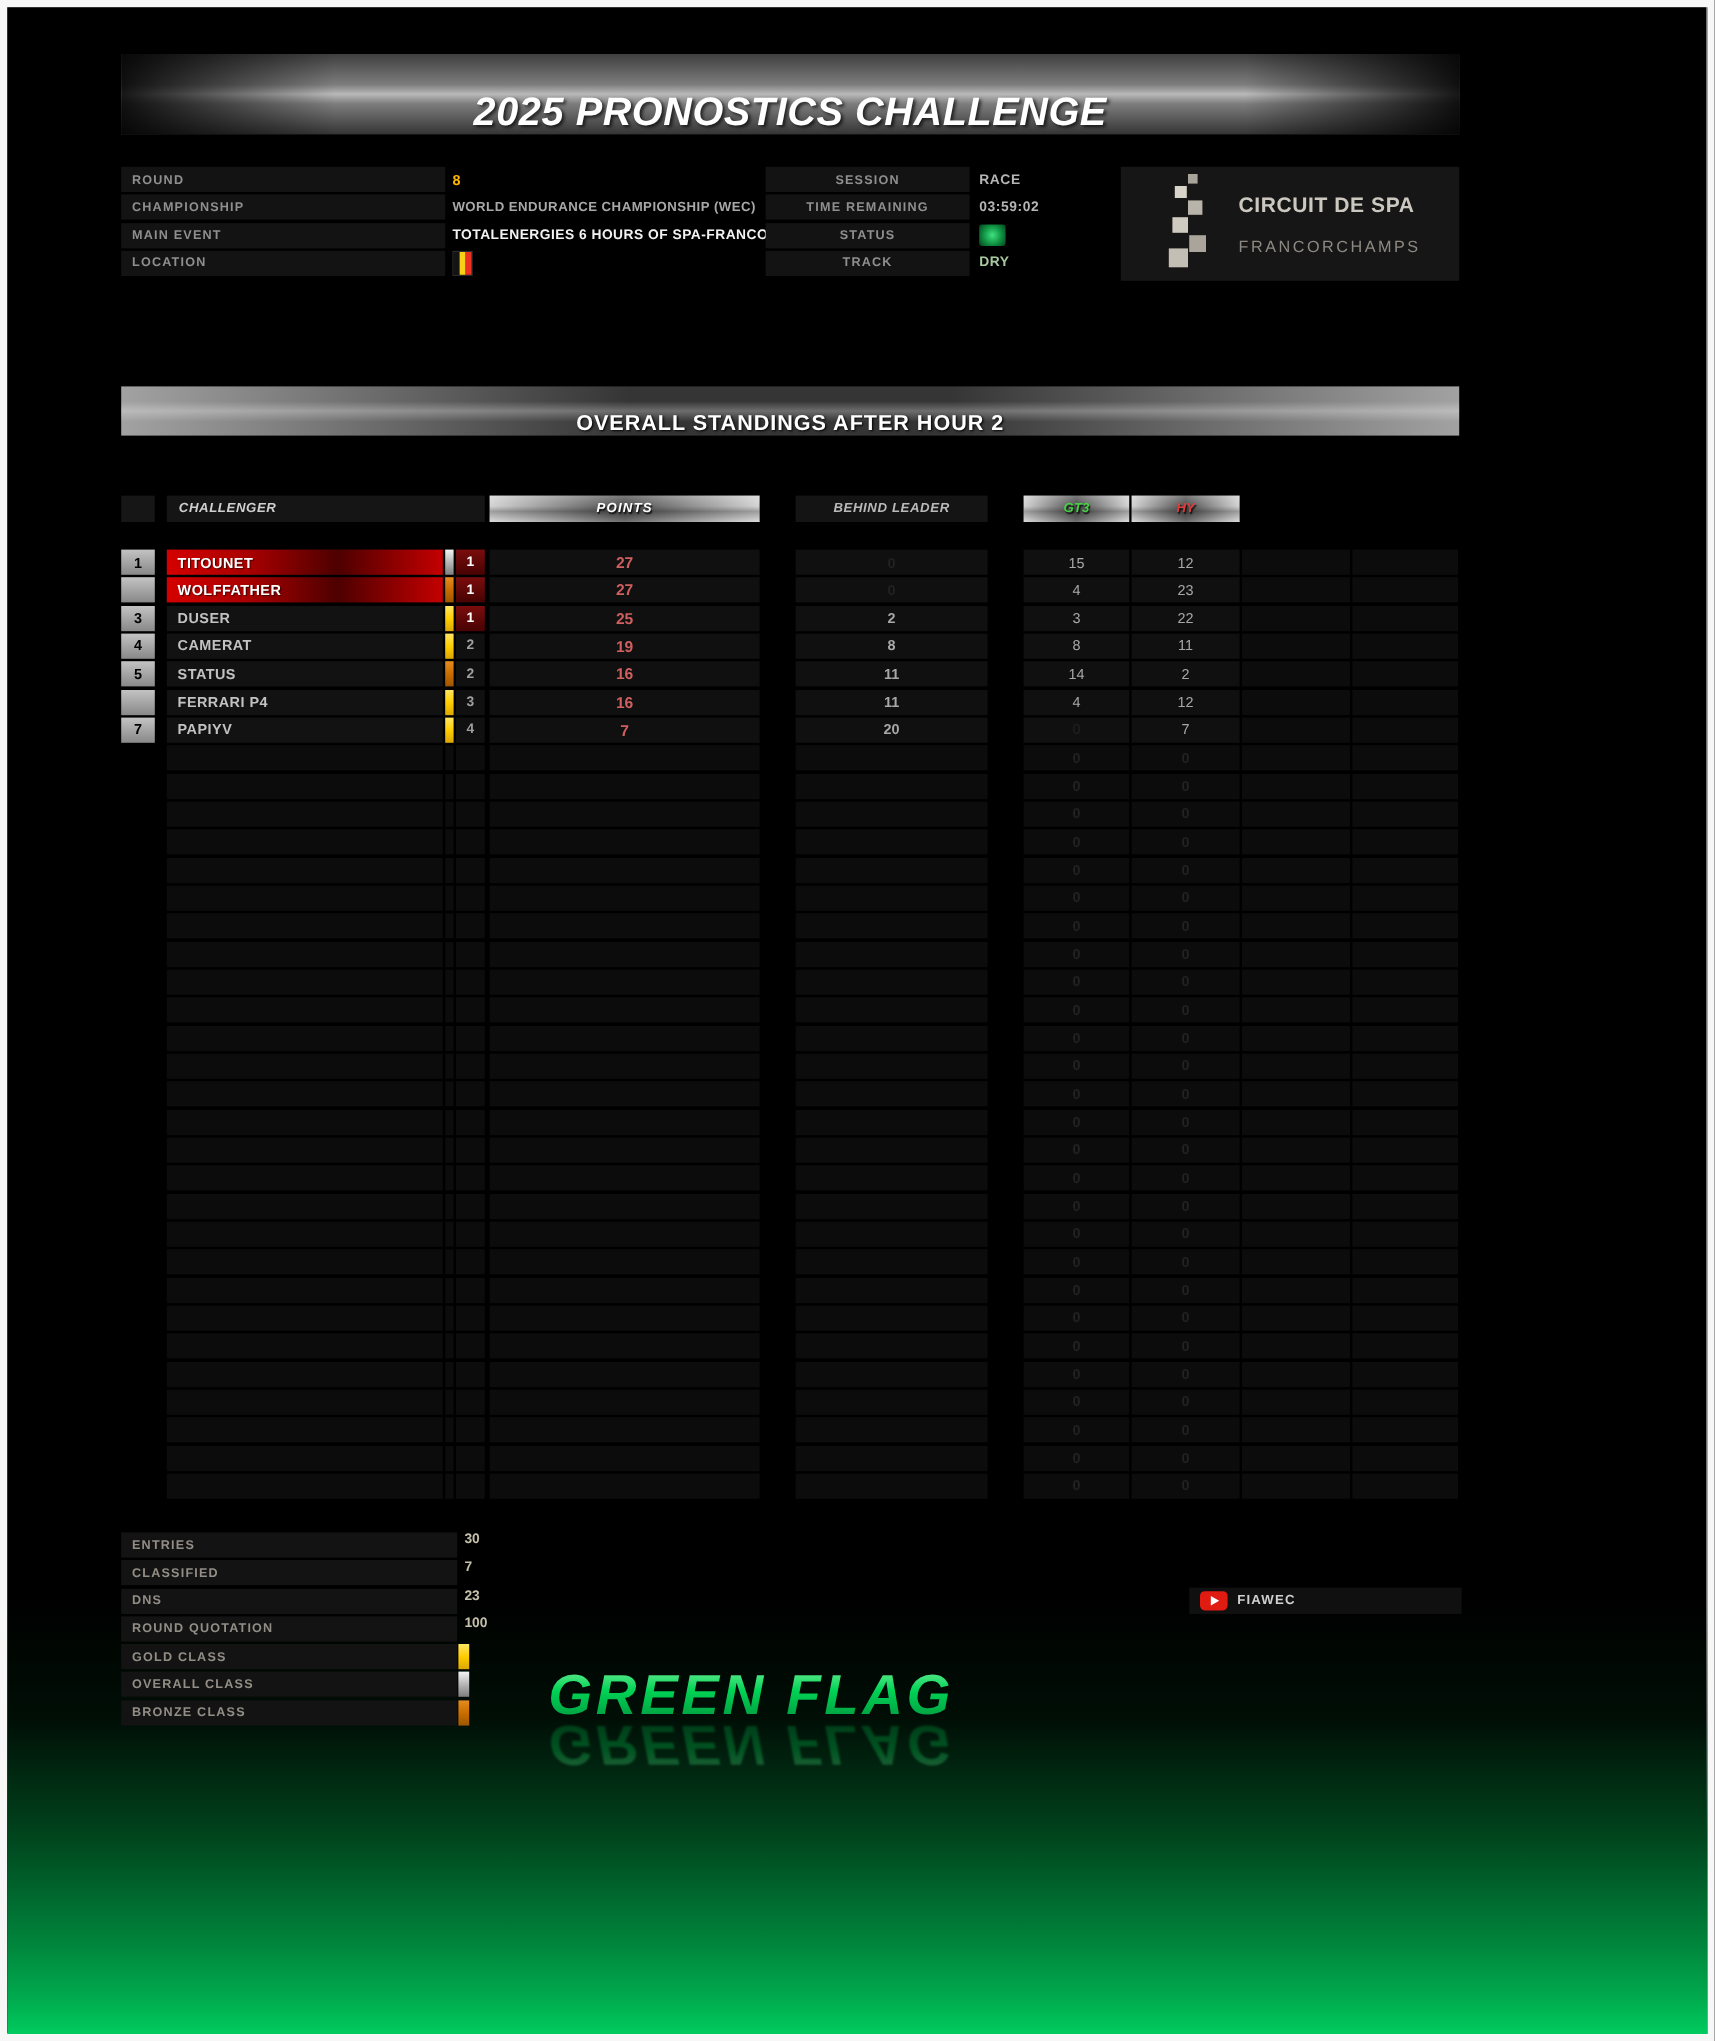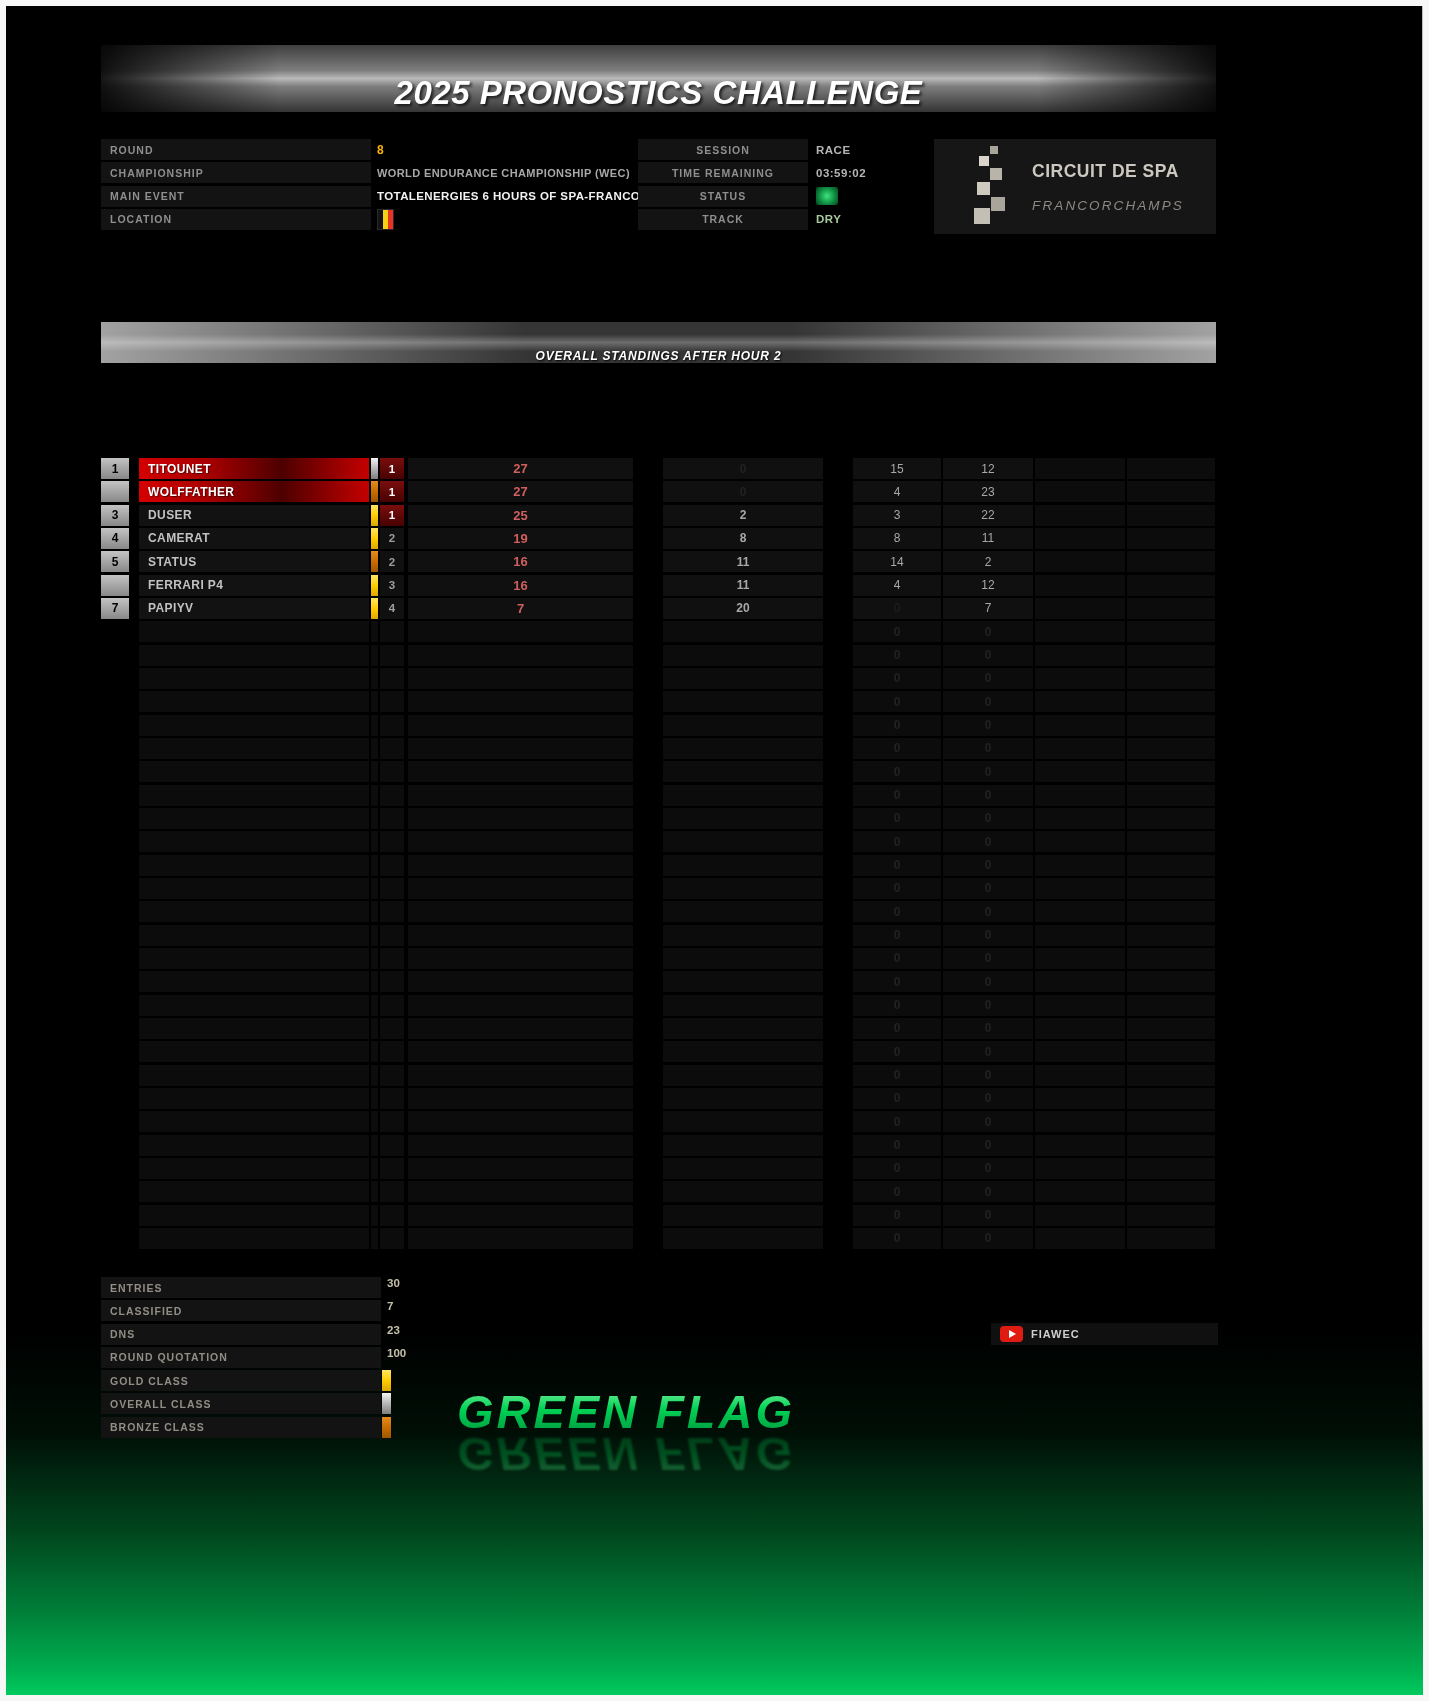--- a/index.html
+++ b/index.html
@@ -38,21 +38,21 @@
     font-size:33px; font-weight:bold; font-style:italic; color:#fff;
     letter-spacing:.5px; text-shadow: 2px 2px 3px rgba(0,0,0,.7);
   }
   .banner2 {
     top:316px; height:41px;
     background:
       linear-gradient(180deg, rgba(255,255,255,0) 30%, rgba(255,255,255,.28) 50%, rgba(255,255,255,0) 72%),
       linear-gradient(90deg, #a2a2a2, #353535 38%, #353535 62%, #a2a2a2);
   }
   .banner2 .txt {
-    font-size:12px; font-weight:bold; font-style:italic; color:#fff;
+    font-size:18px; font-weight:bold; color:#fff;
     letter-spacing:.8px; text-shadow:1px 1px 2px #000;
   }
 
   
   .inforow { display:flex; align-items:center; height:21px; margin-bottom:2.3px; }
   .ilabel {
     background:#131313; color:#8f8f8f; font-size:10.5px; font-weight:bold;
     letter-spacing:1px; height:21px; display:flex; align-items:center;
   }
   .event-info { position:absolute; left:95px; top:133px; }
@@ -76,21 +76,21 @@
     width:22px; height:18px; border-radius:2px;
     background: radial-gradient(circle at 50% 50%, #3fe27f 0%, #0e8f41 55%, #063f1c 100%);
   }
 
   
   .logo-panel {
     position:absolute; left:928px; top:133px; width:282px; height:95px;
     background:#161616; display:flex; align-items:center; justify-content:center; gap:14px;
   }
   .logo-text .l1 { color:#ccc8c0; font-size:17.5px; font-weight:bold; letter-spacing:.5px; }
-  .logo-text .l2 { color:#8d8983; font-size:13.5px; letter-spacing:2.1px; margin-top:16px;font-style:italic; }
+  .logo-text .l2 { color:#8d8983; font-size:13.5px; letter-spacing:2.1px; margin-top:16px; }
 
   
   .trow { display:flex; height:21px; margin-bottom:2.33px; }
   .c-pos   { width:28px;  }
   .c-name  { width:230px; margin-left:10px; }
   .c-bar   { width:7px;   margin-left:2px; }
   .c-tpos  { width:24px;  margin-left:2px; }
   .c-points{ width:225px; margin-left:4px; }
   .c-behind{ width:160px; margin-left:30px; }
   .c-gt3   { width:88px;  margin-left:30px; }
@@ -243,20 +243,28 @@
     <div class="logo-text">
       <div class="l1">CIRCUIT DE SPA</div>
       <div class="l2">FRANCORCHAMPS</div>
     </div>
   </div>
 
   <div class="banner banner2">
     <span class="txt">OVERALL STANDINGS AFTER HOUR 2</span>
   </div>
 
+  <div class="thead trow">
+    <div class="hc h-pos"></div>
+    <div class="hc h-name">CHALLENGER</div>
+    <div class="hc h-points metal">POINTS</div>
+    <div class="hc h-behind">BEHIND LEADER</div>
+    <div class="hc h-gt3 metal">GT3</div>
+    <div class="hc h-hy metal">HY</div>
+  </div>
 
   <div class="tbody" id="tbody">
       <div class="trow">
         <div class="cellbase c-pos box">1</div>
         <div class="cellbase c-name name leader">TITOUNET</div>
         <div class="cellbase c-bar silver"></div>
         <div class="cellbase c-tpos tpos tlead">1</div>
         <div class="cellbase c-points pts">27</div>
         <div class="cellbase c-behind bh dim">0</div>
         <div class="cellbase c-gt3 num">15</div>

